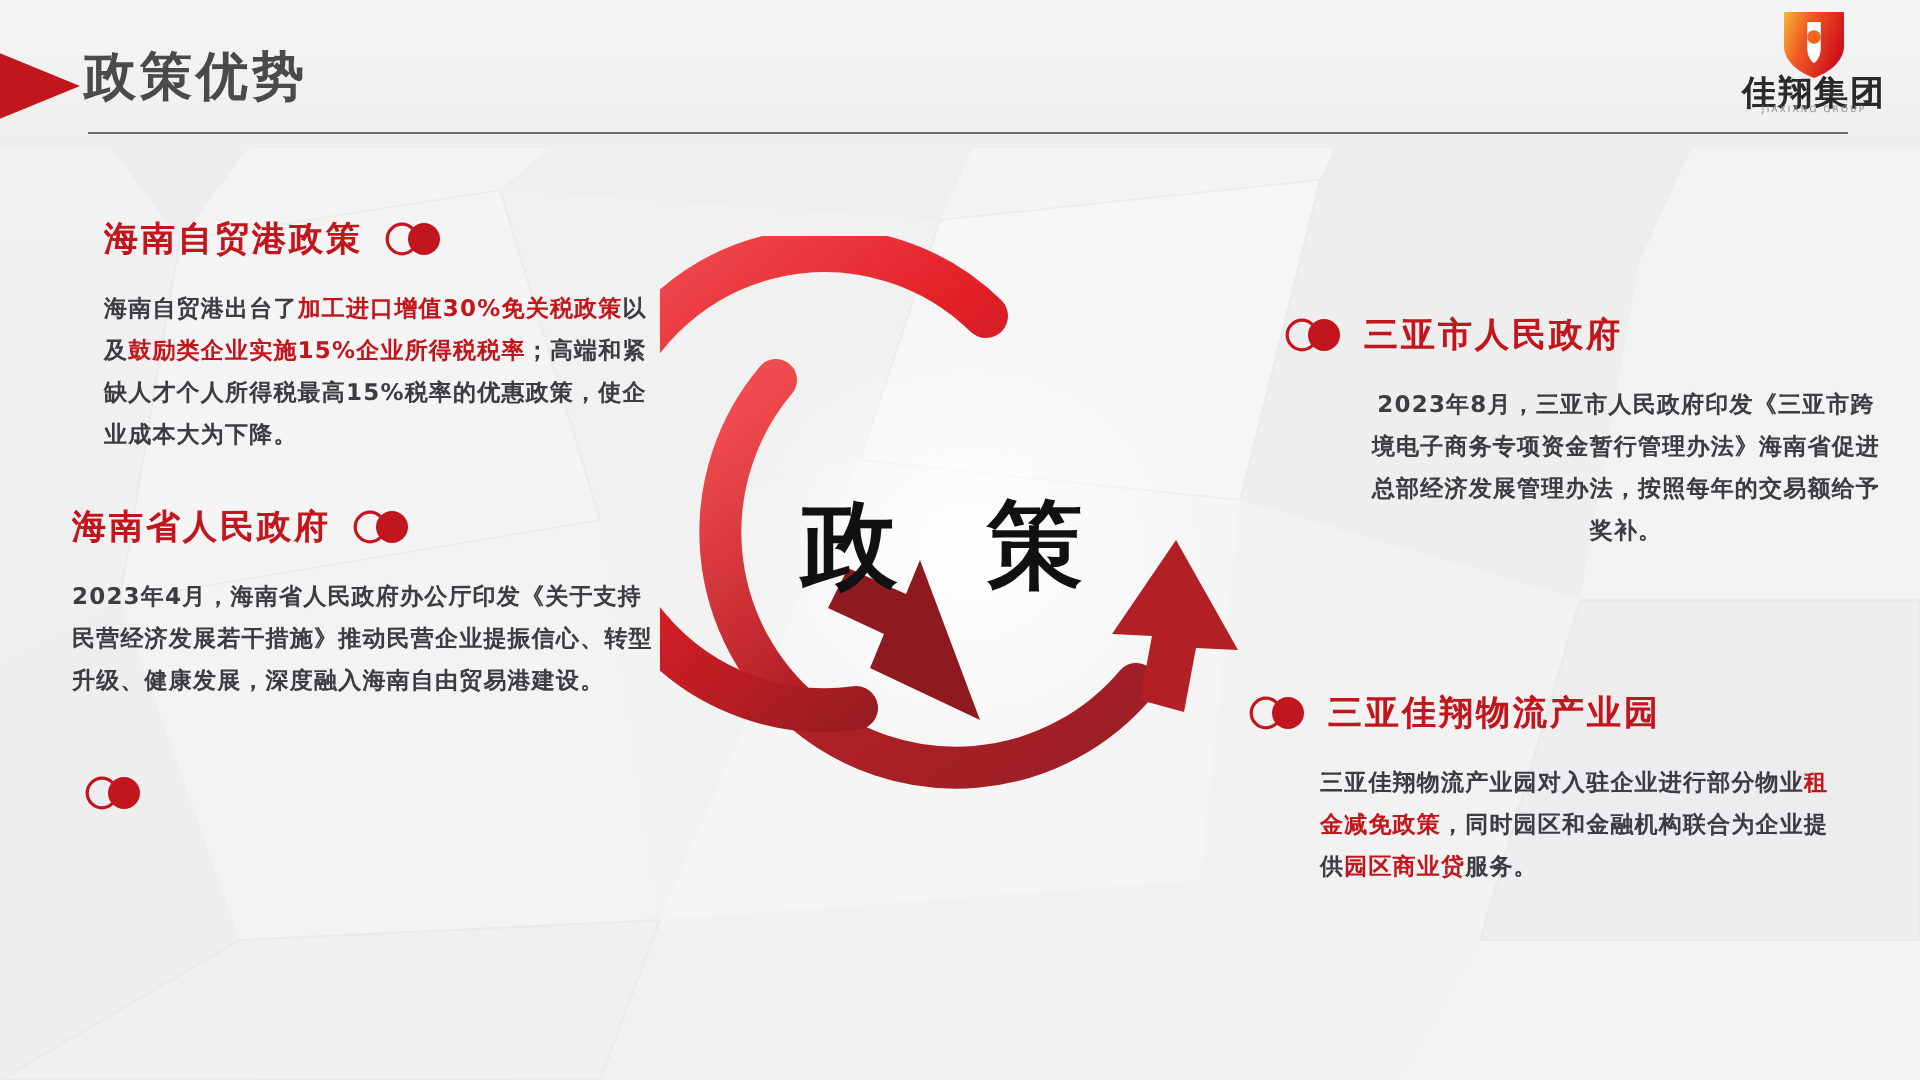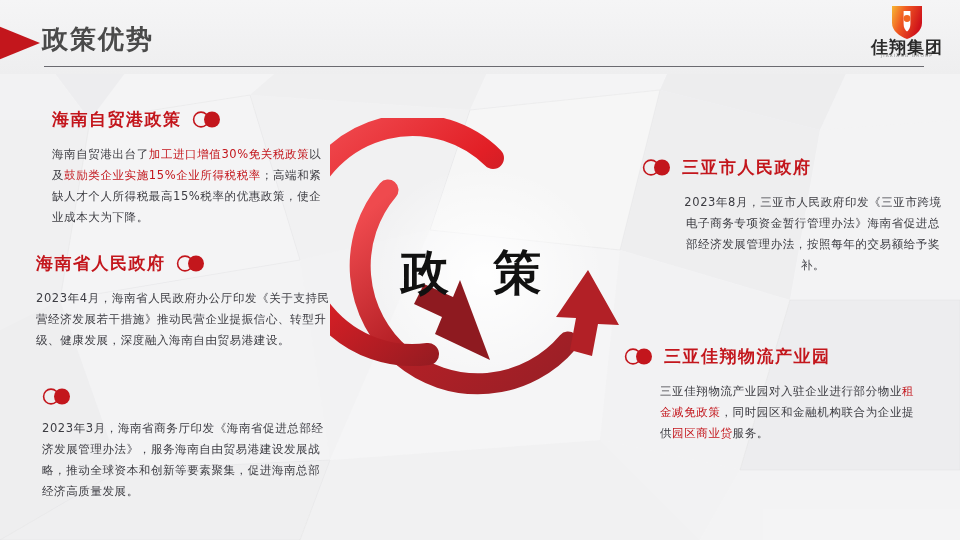--- a/index.html
+++ b/index.html
@@ -120,21 +120,21 @@
     letter-spacing: 1.5px;
   }
 
   .dot-icon { display: block; flex: 0 0 auto; }
 
   .blk-body {
     margin-top: 13px;
     font-size: 11.5px;
     line-height: 21px;
     color: #3c3c42;
-    font-weight: normal;
+    font-weight: bold;
     letter-spacing: 0.6px;
   }
   .blk-body .hl { color: #c3161c; }
 
   
   #block-hnftz { left: 52px; top: 108px; width: 278px; }
   #block-hnprov { left: 36px; top: 252px; width: 294px; }
   #block-hncom  { left: 42px; top: 388px; width: 288px; }
 
   
@@ -260,21 +260,20 @@
     <div class="blk-body">2023年4月，海南省人民政府办公厅印发《关于支持民营经济发展若干措施》推动民营企业提振信心、转型升级、健康发展，深度融入海南自由贸易港建设。</div>
   </div>
 
   <div class="block" id="block-hncom">
     <div class="blk-head right-align">
       <svg class="dot-icon" width="30" height="17" viewBox="0 0 30 17">
         <circle cx="9" cy="8.5" r="7.4" fill="none" stroke="#c3161c" stroke-width="1.6"></circle>
         <circle cx="20" cy="8.5" r="8" fill="#c3161c"></circle>
       </svg>
     </div>
-    <div class="blk-body">2023年3月，海南省商务厅印发《海南省促进总部经济发展管理办法》，服务海南自由贸易港建设发展战略，推动全球资本和创新等要素聚集，促进海南总部经济高质量发展。</div>
   </div>
 
   <div class="block" id="block-sanya">
     <div class="blk-head">
       <svg class="dot-icon" width="30" height="17" viewBox="0 0 30 17">
         <circle cx="9" cy="8.5" r="7.4" fill="none" stroke="#c3161c" stroke-width="1.6"></circle>
         <circle cx="20" cy="8.5" r="8" fill="#c3161c"></circle>
       </svg>
       <span class="blk-title">三亚市人民政府</span>
     </div>

